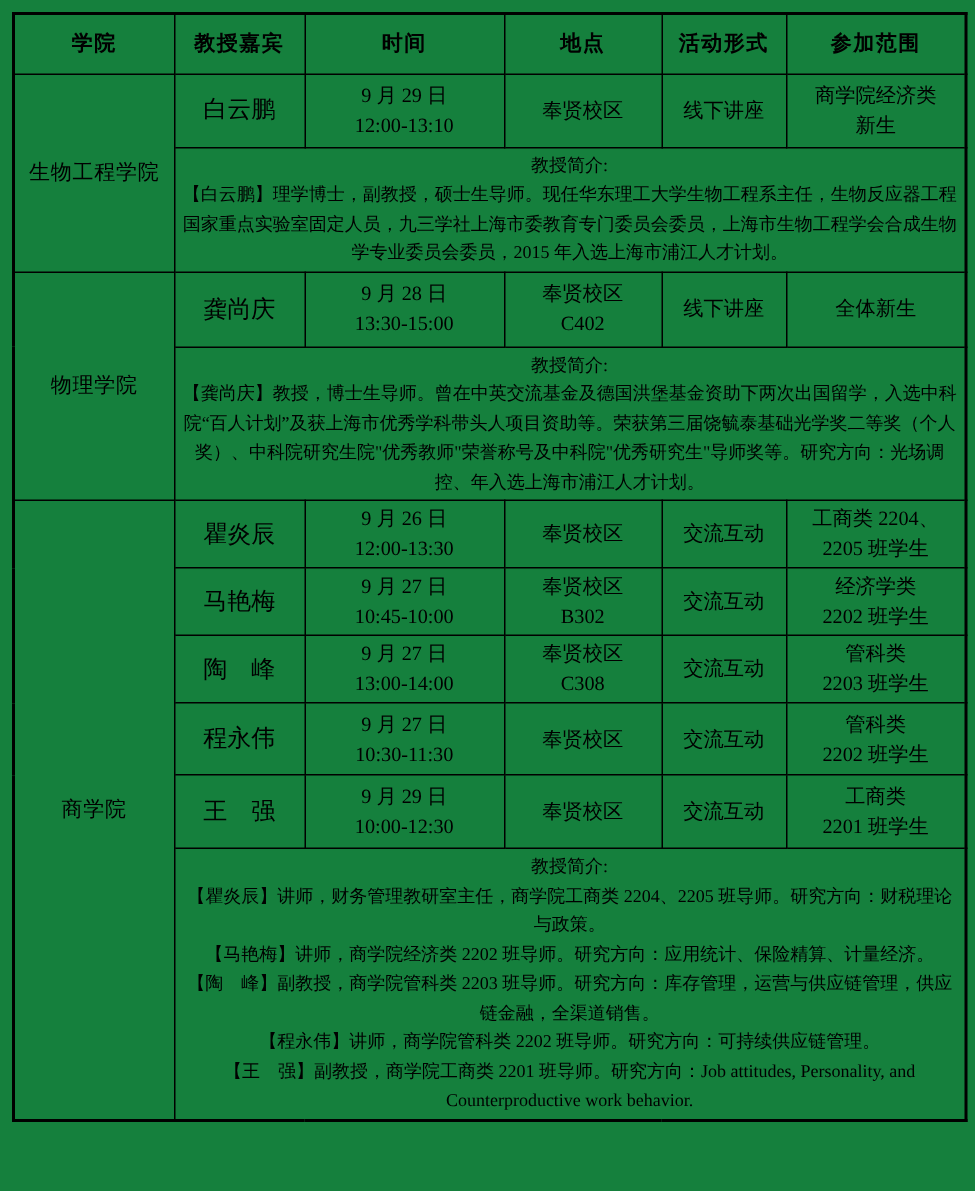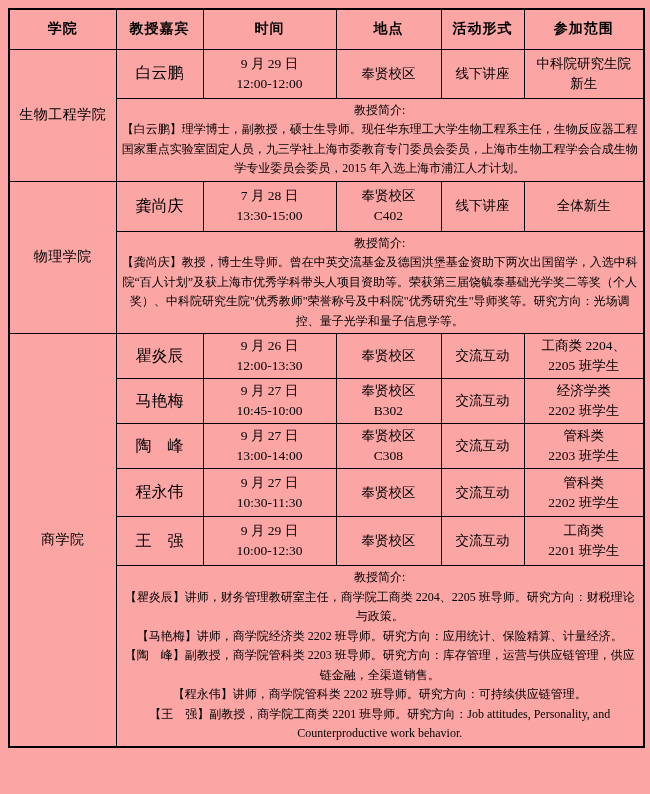--- a/index.html
+++ b/index.html
@@ -7,21 +7,21 @@
     padding: 0;
     background: #ffffff;
     color: #000000;
     font-family: "Liberation Serif", "DejaVu Serif", serif;
   }
   .page {
     width: 650px;
     min-height: 794px;
     box-sizing: border-box;
     padding: 8px 7px 8px 8px;
-    background: #fca5a5;
+    background: #15803d;
   }
   table.schedule {
     width: 635px;
     table-layout: fixed;
     border-collapse: collapse;
     border: 2px solid #000000;
   }
   table.schedule th,
   table.schedule td {
     border: 1px solid #000000;
@@ -82,58 +82,58 @@
         <th class="hdr">参加范围</th>
       </tr>
     </thead>
     <tbody>
 
       <tr class="rh49">
         <td class="college-cell" rowspan="2">生物工程学院</td>
         <td class="name-cell">白云鹏</td>
         <td class="time-cell">
           <div>9 月 29 日</div>
-          <div>12:00-12:00</div>
+          <div>12:00-13:10</div>
         </td>
         <td class="place-cell">
           <div>奉贤校区</div>
         </td>
         <td class="format-cell">线下讲座</td>
         <td class="scope-cell">
-          <div>中科院研究生院</div>
+          <div>商学院经济类</div>
           <div>新生</div>
         </td>
       </tr>
       <tr>
         <td class="desc-cell" colspan="5">
           <div>教授简介:</div>
           <div>【白云鹏】理学博士，副教授，硕士生导师。现任华东理工大学生物工程系主任，生物反应器工程国家重点实验室固定人员，九三学社上海市委教育专门委员会委员，上海市生物工程学会合成生物学专业委员会委员，2015 年入选上海市浦江人才计划。</div>
         </td>
       </tr>
 
       <tr class="rh50">
         <td class="college-cell" rowspan="2">物理学院</td>
         <td class="name-cell">龚尚庆</td>
         <td class="time-cell">
-          <div>7 月 28 日</div>
+          <div>9 月 28 日</div>
           <div>13:30-15:00</div>
         </td>
         <td class="place-cell">
           <div>奉贤校区</div>
           <div>C402</div>
         </td>
         <td class="format-cell">线下讲座</td>
         <td class="scope-cell">
           <div>全体新生</div>
         </td>
       </tr>
       <tr>
         <td class="desc-cell" colspan="5">
           <div>教授简介:</div>
-          <div>【龚尚庆】教授，博士生导师。曾在中英交流基金及德国洪堡基金资助下两次出国留学，入选中科院“百人计划”及获上海市优秀学科带头人项目资助等。荣获第三届饶毓泰基础光学奖二等奖（个人奖）、中科院研究生院"优秀教师"荣誉称号及中科院"优秀研究生"导师奖等。研究方向：光场调控、量子光学和量子信息学等。</div>
+          <div>【龚尚庆】教授，博士生导师。曾在中英交流基金及德国洪堡基金资助下两次出国留学，入选中科院“百人计划”及获上海市优秀学科带头人项目资助等。荣获第三届饶毓泰基础光学奖二等奖（个人奖）、中科院研究生院"优秀教师"荣誉称号及中科院"优秀研究生"导师奖等。研究方向：光场调控、年入选上海市浦江人才计划。</div>
         </td>
       </tr>
 
       <tr class="rh43">
         <td class="college-cell" rowspan="6">商学院</td>
         <td class="name-cell">瞿炎辰</td>
         <td class="time-cell">
           <div>9 月 26 日</div>
           <div>12:00-13:30</div>
         </td>

